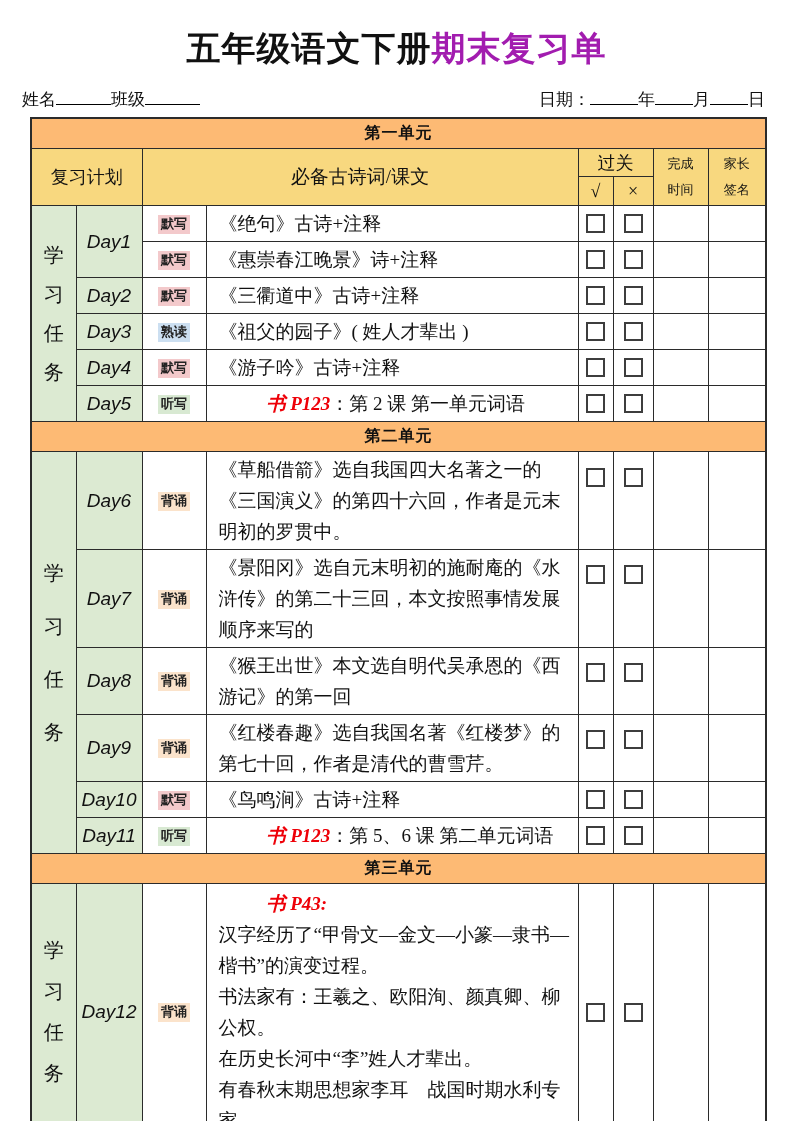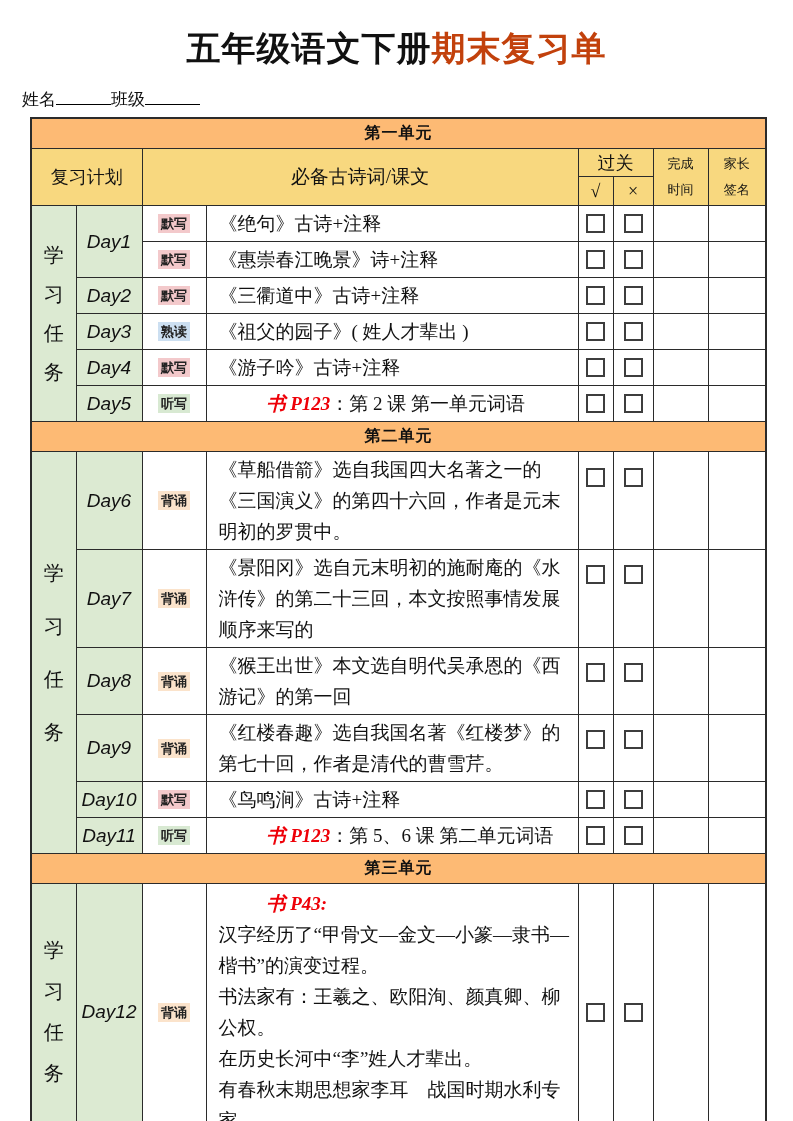--- a/index.html
+++ b/index.html
@@ -5,21 +5,21 @@
   html,body{margin:0;padding:0;}
   body{
     width:793px;height:1121px;background:#ffffff;
     font-family:"Liberation Serif","DejaVu Serif",serif;
     color:#111;position:relative;overflow:hidden;
   }
   .page-title{
     text-align:center;margin-top:26px;margin-bottom:16px;
     font-size:34px;font-weight:bold;letter-spacing:1px;
   }
-  .page-title .t-red{color:#c2410c;}
+  .page-title .t-red{color:#a21caf;}
   .meta-line{
     display:flex;justify-content:space-between;align-items:flex-end;
     margin:0 28px 6px 22px;font-size:17px;
   }
   .blank{
     display:inline-block;border-bottom:1.6px solid #000;height:14px;
     vertical-align:baseline;
   }
   .blank.w55{width:55px;} .blank.w48{width:48px;} .blank.w38{width:38px;}
   table{
@@ -41,21 +41,21 @@
   .side span{display:block;}
   .gap12 .side span{margin:6px 0;}
   .gap24 .side span{margin:13px 0;}
   .gap8 .side span{margin:7px 0;}
   .day{
     font-family:"Liberation Sans","DejaVu Sans",sans-serif;
     font-style:italic;font-weight:normal;font-size:19px;text-align:center;
   }
   .tagcell{text-align:center;background:#fff;}
   .tag{
-    display:inline-block;font-family:Liberation Sans, sans-serif;
+    display:inline-block;font-family:Liberation Mono, monospace;
     font-weight:bold;font-size:13px;padding:2px 3px;line-height:15px;color:#222;
   }
   .tag-pink{background:#f3c9cb;}
   .tag-blue{background:#ccdff1;}
   .tag-green{background:#d8e9d2;}
   .tag-peach{background:#fbe3cb;}
   .content{
     font-size:19px;line-height:31px;padding:2px 8px 2px 12px;text-align:left;
   }
   .redtxt{color:#ee0008;font-weight:bold;font-style:italic;margin-left:48px;}
@@ -72,20 +72,23 @@
 </head>
 <body>
 
 <div class="page-title">
   <span>五年级语文下册</span><span class="t-red">期末复习单</span>
 </div>
 
 <div class="meta-line">
   <div>
     <span>姓名</span><span class="blank w55"></span><span>班级</span><span class="blank w55"></span>
+  </div>
+  <div>
+    <span>日期：</span><span class="blank w48"></span><span>年</span><span class="blank w38"></span><span>月</span><span class="blank w38"></span><span>日</span>
   </div>
 </div>
 
 <table>
   <colgroup>
     <col style="width:45px">
       <col style="width:66px">
       <col style="width:64px">
       <col style="width:372px">
     <col style="width:35px">

